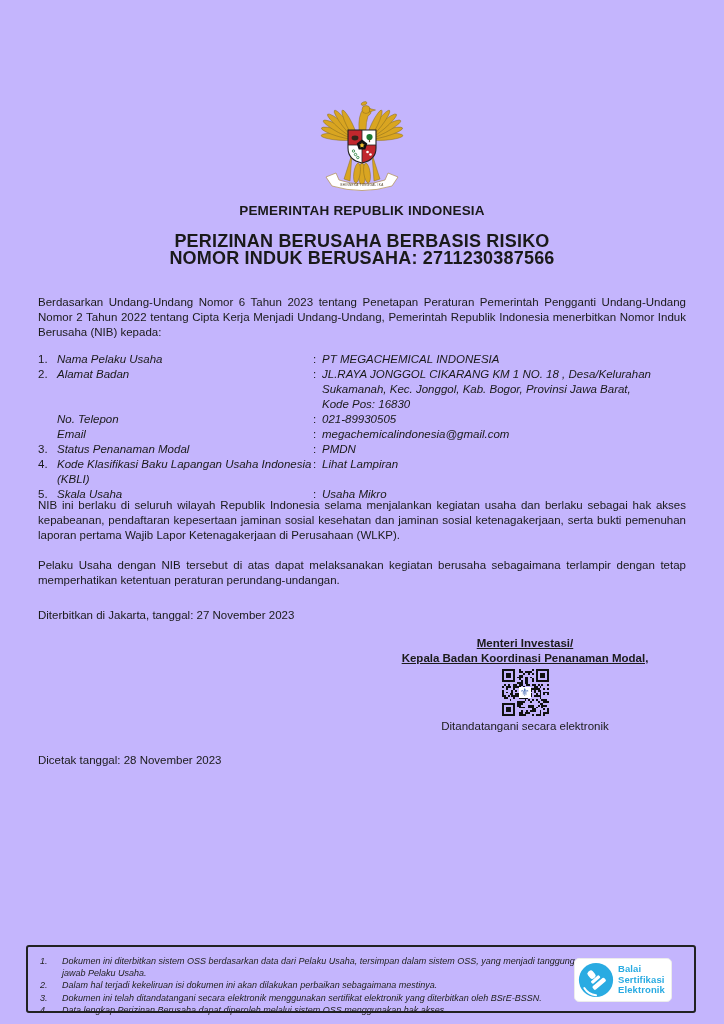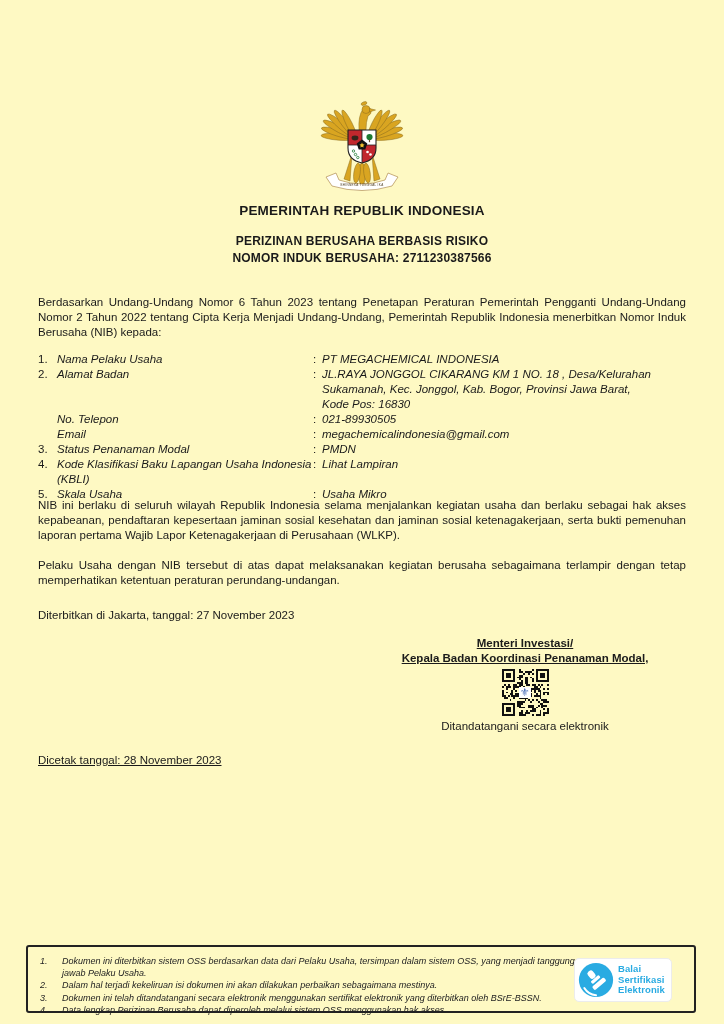--- a/index.html
+++ b/index.html
@@ -1,38 +1,38 @@
 <!DOCTYPE html>
 <html style="--logo_blue: #29ABE2; --qr_emblem_blue: #4a6fb8; --garuda_gold: #D9A521; --shield_red: #C1272D; --tree_green: #1E7A34; --text: #1a1a1a;"><head>
 <meta charset="utf-8">
 <style>
   html,body{margin:0;padding:0;background:#fff;}
   .page{
-    position:relative;width:724px;height:1024px;background:#fef9c3;overflow:hidden;
+    position:relative;width:724px;height:1024px;background:#c4b5fd;overflow:hidden;
     font-family:"Liberation Sans","DejaVu Sans",sans-serif;color:#1a1a1a;
   }
   
   .emblem{position:absolute;left:317px;top:93px;width:90px;height:104px;}
   .emblem svg{width:100%;height:100%;}
   .gov-title{
     position:absolute;left:0;top:203px;width:724px;text-align:center;
     font-size:13.5px;font-weight:bold;letter-spacing:.2px;
   }
   .doc-title{
     position:absolute;left:0;top:233px;width:724px;text-align:center;
-    font-size:12px;font-weight:bold;line-height:16.5px;letter-spacing:.2px;
+    font-size:18px;font-weight:bold;line-height:16.5px;letter-spacing:.2px;
   }
   
   .para{position:absolute;left:38px;width:648px;margin:0;font-size:11.5px;line-height:15px;}
   .just{text-align:justify;}
   .intro{top:295px;}
   .p1{top:498px;}
   .p2{top:558px;}
   .issued{top:608px;}
-  .printed{top:753px;text-decoration:underline;}
+  .printed{top:753px;}
   
   .fields{position:absolute;left:38px;top:352px;width:648px;font-size:11.5px;}
   .field-row{display:grid;grid-template-columns:19px 256px 9px 1fr;line-height:15px;}
   .f-label,.f-value{white-space:pre-line;font-style:italic;}
   .f-colon::before{content:":";}
   
   .signature{position:absolute;left:340px;top:636px;width:370px;text-align:center;font-size:11.5px;line-height:14.5px;}
   .sig-title{font-weight:bold;text-decoration:underline;}
   .qr-wrap{position:relative;width:47px;height:47px;margin:4px auto 3px auto;}
   .qr-wrap svg{width:47px;height:47px;display:block;shape-rendering:crispEdges;}

